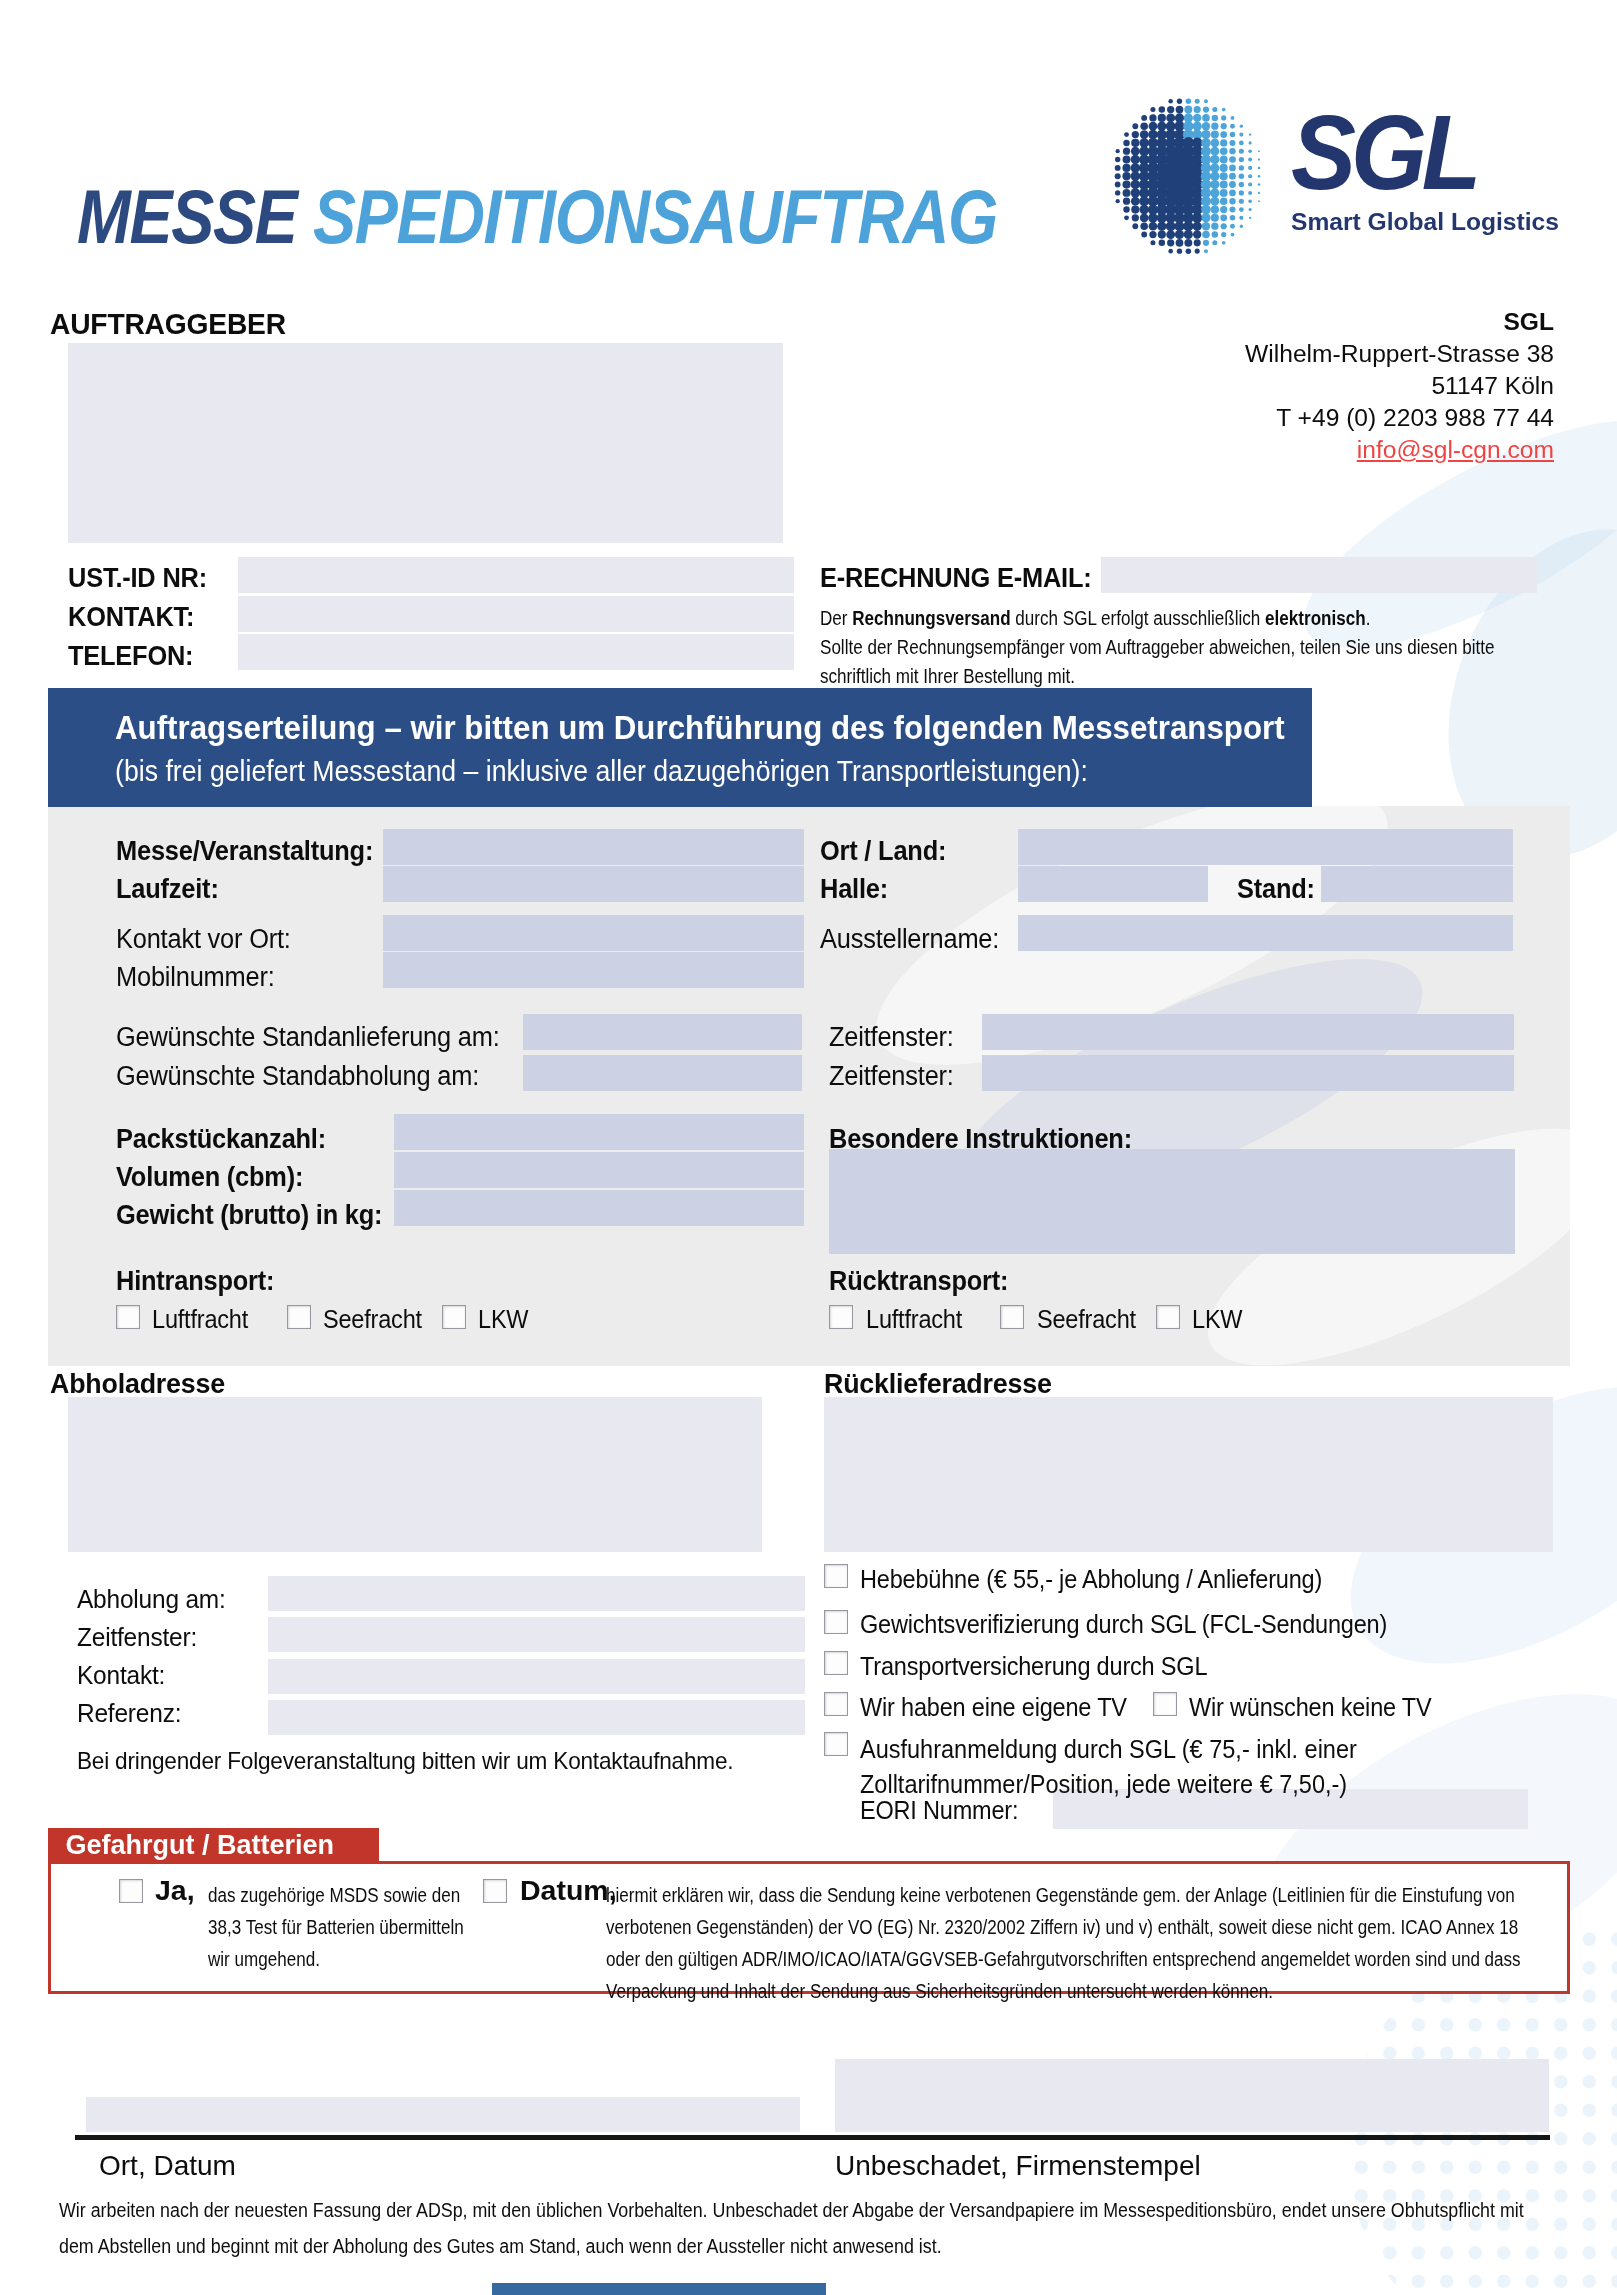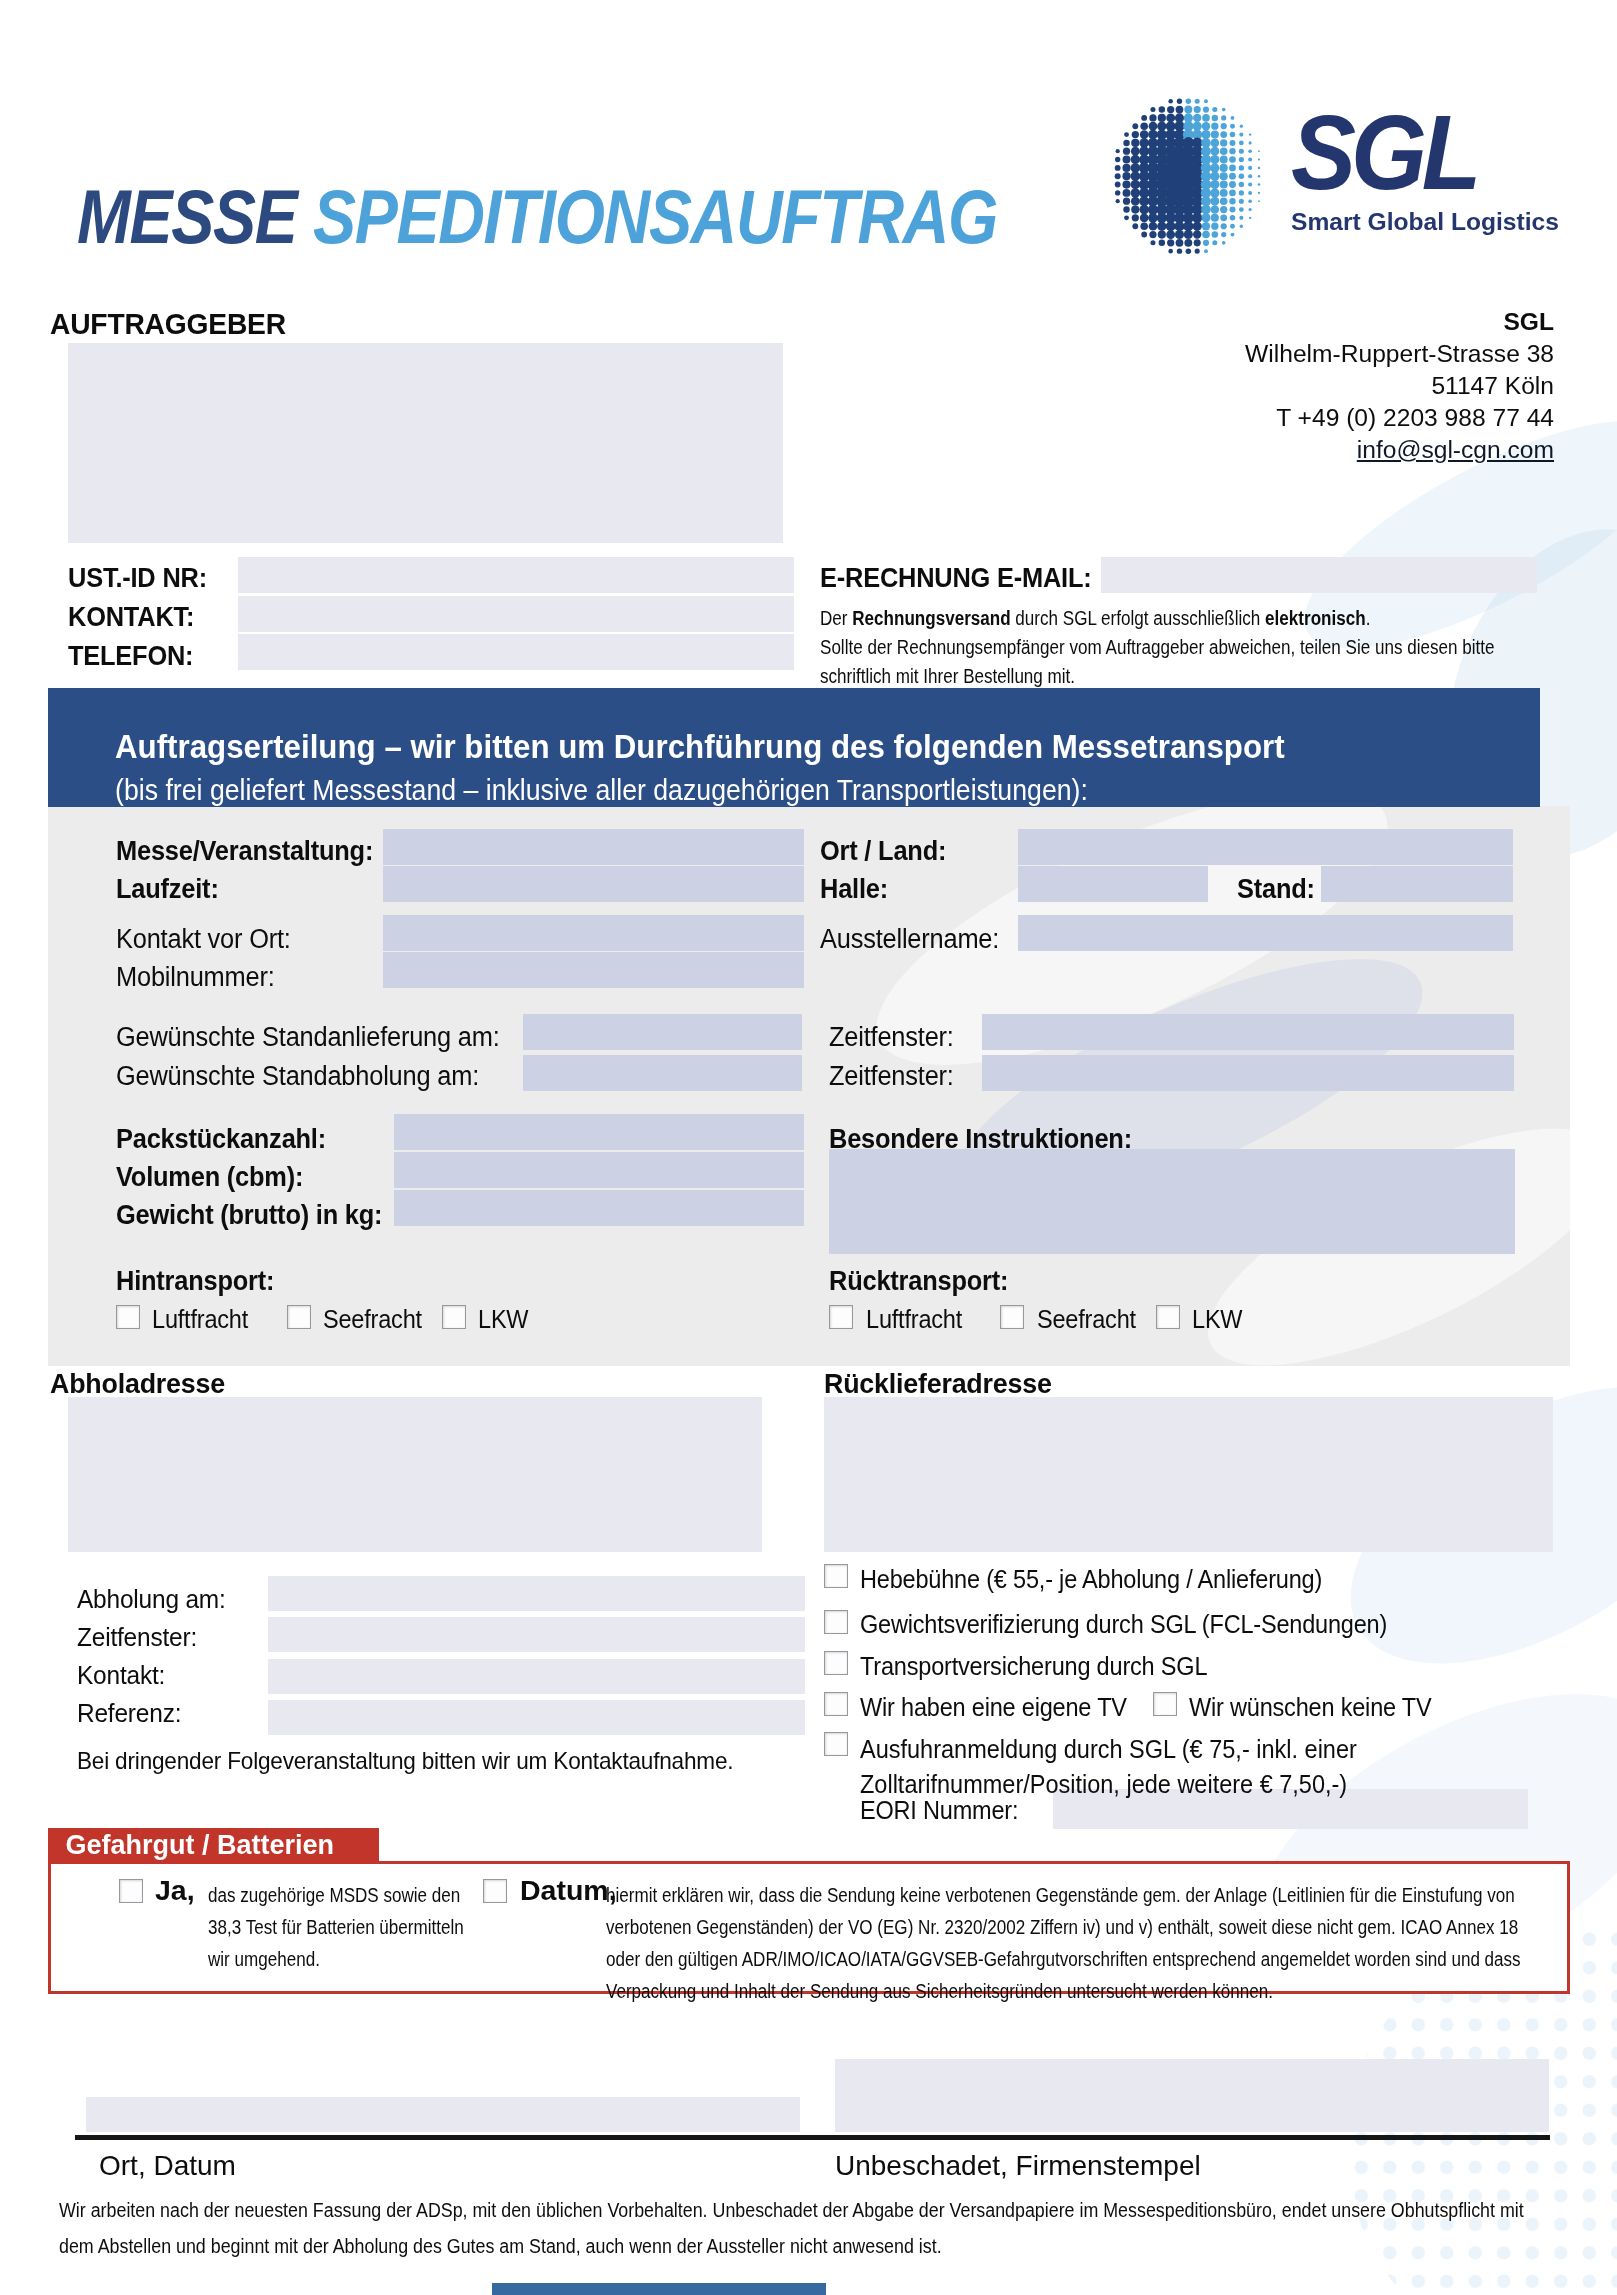--- a/index.html
+++ b/index.html
@@ -29,24 +29,24 @@
   .t-navy{color:#2c4a80;}
   .t-blue{color:#4da3d9;}
   
   .sgl-word{position:absolute;left:1291px;top:92px;font-size:106px;font-weight:900;font-style:italic;
             color:#24366e;letter-spacing:-5.5px;transform:scaleX(.92);transform-origin:0 0;z-index:2;white-space:nowrap;}
   .sgl-tag{position:absolute;left:1291px;top:208px;font-size:24.6px;font-weight:700;color:#24366e;z-index:2;white-space:nowrap;}
   
   .company{position:absolute;left:871px;top:306px;width:683px;text-align:right;font-size:24.6px;
            line-height:32px;z-index:2;}
   .company .cb-line{display:block;}
-  .link{color:#0f172a;text-decoration:underline;}
-  
-  .banner{position:absolute;left:48px;top:688px;width:1492px;height:119px;background:#2b4e87;
-          z-index:1;display:flex;flex-direction:column;justify-content:flex-end;box-sizing:border-box;padding-left:67px;}
+  .link{color:#ef4444;text-decoration:underline;}
+  
+  .banner{position:absolute;left:48px;top:688px;width:1264px;height:119px;background:#2b4e87;
+          z-index:1;display:flex;flex-direction:column;justify-content:center;box-sizing:border-box;padding-left:67px;}
   .banner-title{color:#fff;font-size:34px;font-weight:700;transform:scaleX(.92);transform-origin:0 50%;white-space:nowrap;}
   .banner-sub{color:#fff;font-size:29px;margin-top:8px;transform:scaleX(.92);transform-origin:0 50%;white-space:nowrap;}
   
   .graysec{position:absolute;left:48px;top:806px;width:1522px;height:560px;background:#ececec;z-index:0;}
   
   .smallp{position:absolute;font-size:19.4px;line-height:29px;transform:scaleX(.88);transform-origin:0 0;z-index:2;}
   
   .red-tab{position:absolute;left:48px;top:1828px;width:331px;height:35px;background:#c2352a;color:#fff;
            font-size:27px;font-weight:700;display:flex;align-items:center;padding-left:17.4px;box-sizing:border-box;
            z-index:2;white-space:nowrap;}

